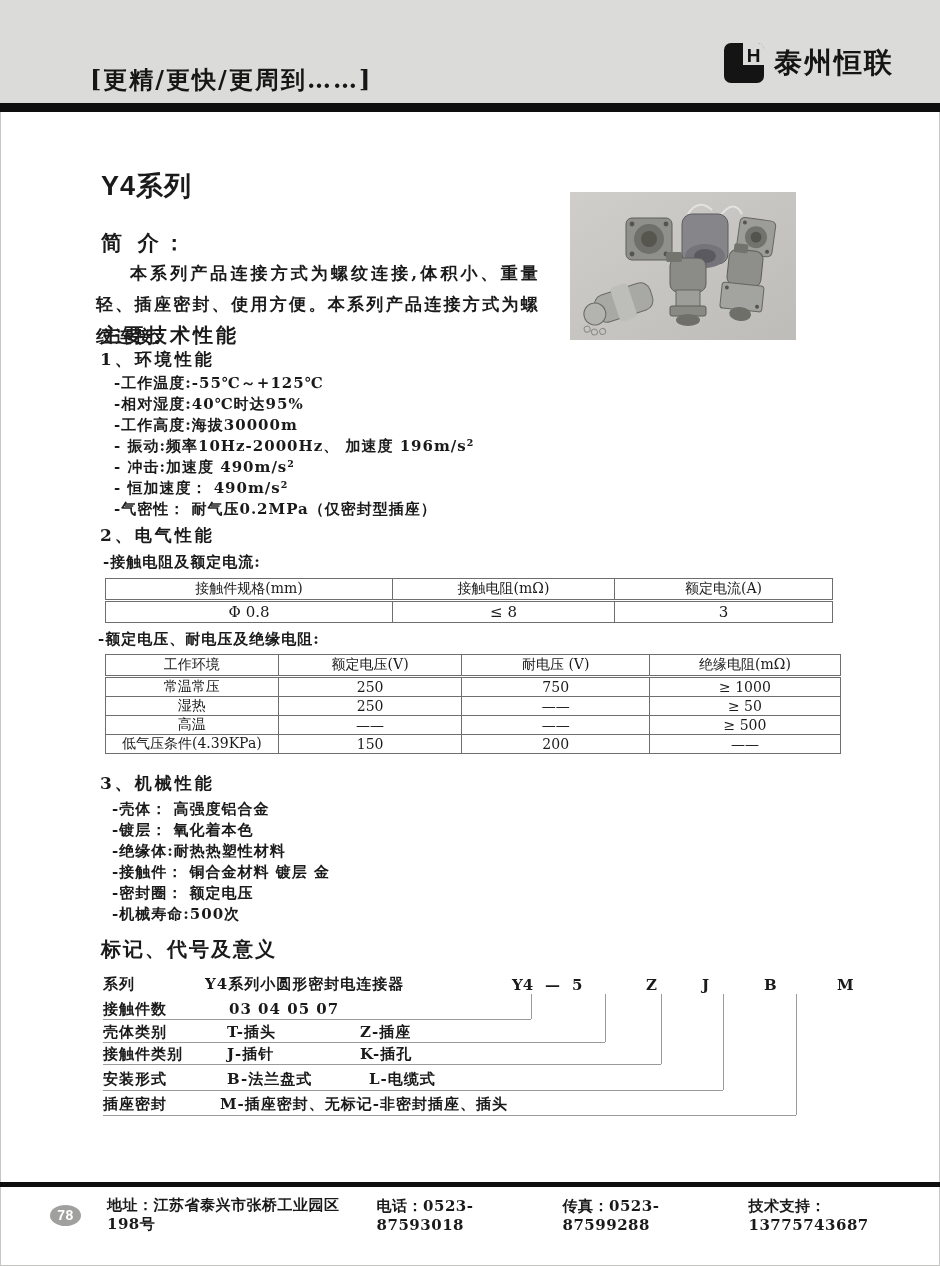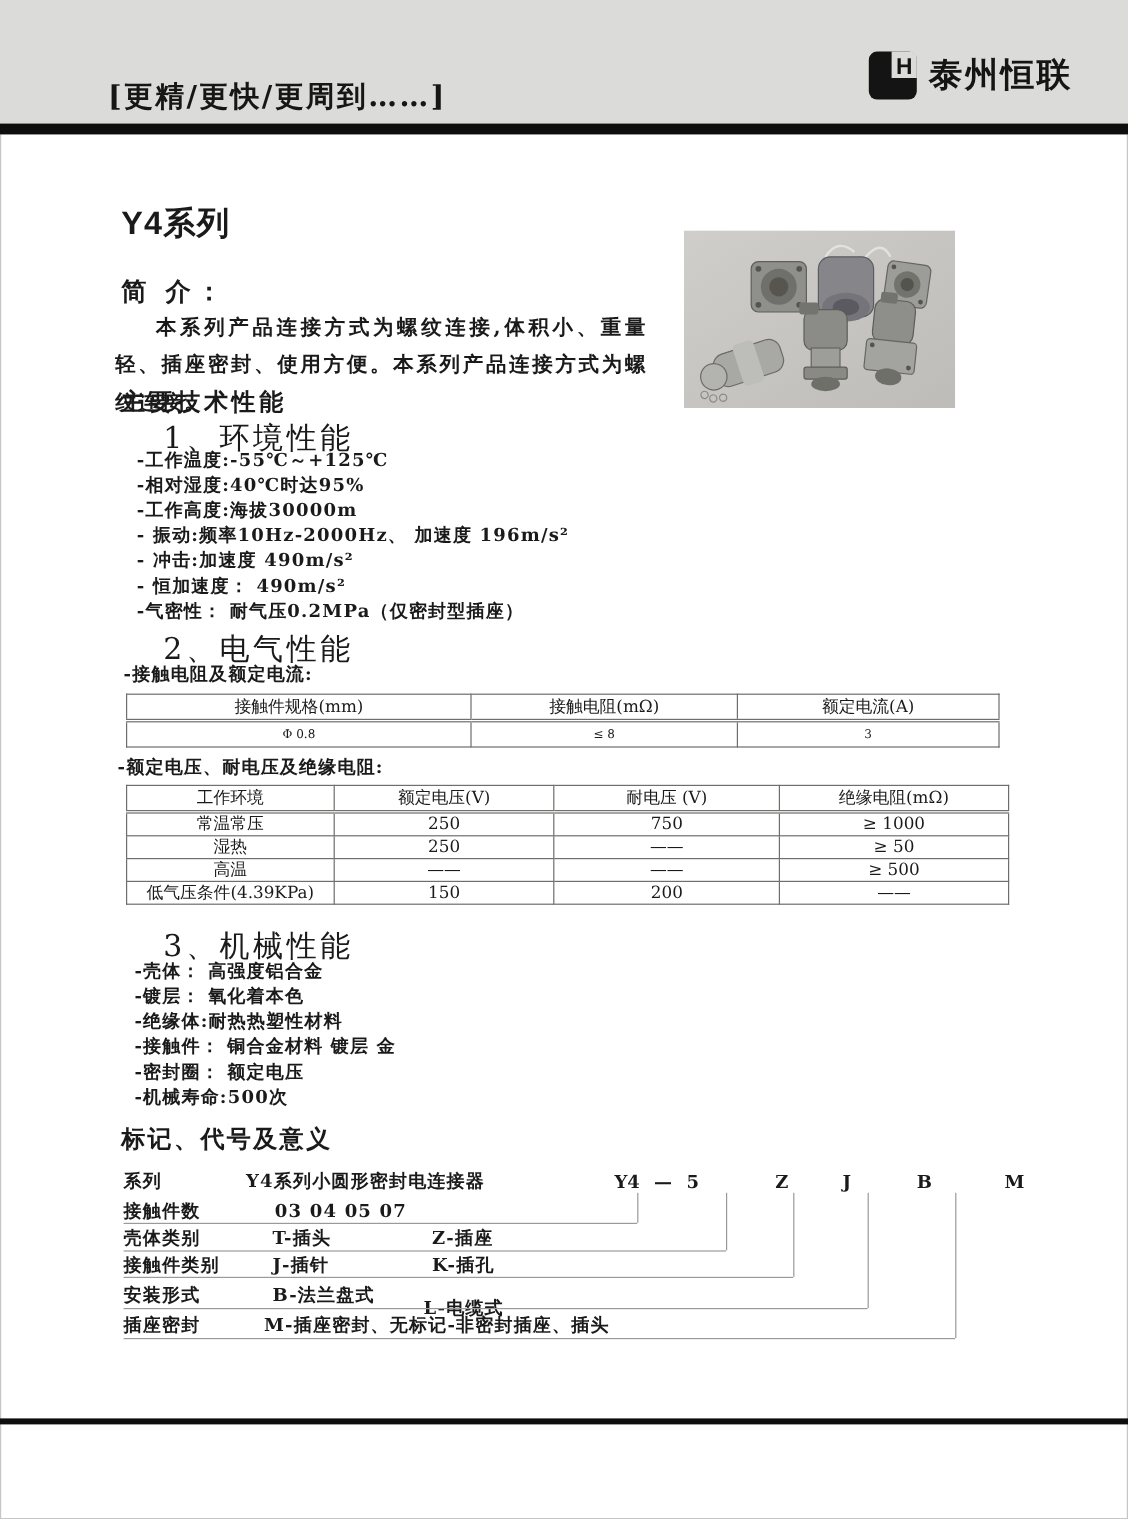--- a/index.html
+++ b/index.html
@@ -14,36 +14,36 @@
   .brand{position:absolute;right:46px;top:42px;display:flex;align-items:center;gap:9px;}
   .brand-name{font-family:"Liberation Sans","DejaVu Sans",sans-serif;font-size:28px;font-weight:800;letter-spacing:2px;color:#151515;}
 
   
   .series-title{left:101px;top:168px;font-family:"Liberation Sans","DejaVu Sans",sans-serif;font-size:27px;font-weight:800;letter-spacing:1px;}
   .h-sans{font-family:"Liberation Sans","DejaVu Sans",sans-serif;font-weight:800;}
   .intro-h{left:101px;top:229px;font-size:21px;letter-spacing:5px;}
   .intro-p{position:absolute;left:96px;top:258px;width:444px;font-size:17px;font-weight:600;
            letter-spacing:2.2px;line-height:1.85;text-align:justify;text-indent:2em;white-space:normal;}
   .tech-h{left:101px;top:322px;font-size:20px;letter-spacing:3px;}
-  .num-h{font-size:25px;font-weight:400;letter-spacing:3px;margin-left:36px;}
+  .num-h{font-size:17px;font-weight:700;letter-spacing:3px;}
 
   .list{position:absolute;font-size:15px;font-weight:600;letter-spacing:1px;}
   .list div{height:21px;line-height:21px;}
   .env-list{left:114px;top:373px;}
   .mech-list{left:112px;top:799px;}
 
   .cap{font-size:15px;font-weight:700;letter-spacing:1px;}
 
   
   table{border-collapse:collapse;table-layout:fixed;background:#fff;}
   .t1{position:absolute;left:105px;top:578px;width:728px;}
   .t2{position:absolute;left:105px;top:654px;width:736px;}
   th,td{border:1px solid #6e6e6c;font-weight:500;text-align:center;padding:0 2px;overflow:hidden;white-space:nowrap;}
   .t1 th,.t2 th{font-size:14px;height:20px;border-bottom:3px double #6e6e6c;}
-  .t1 td{font-size:10px;height:20px;}
+  .t1 td{font-size:15px;height:20px;}
   .t2 td{font-size:14px;height:16px;}
   table{border:1.5px solid #3d3d3b;}
 
   
   .diag{position:absolute;left:103px;top:972px;width:742px;height:158px;font-size:15px;font-weight:600;}
   .diag .lbl{position:absolute;left:0;letter-spacing:1px;white-space:nowrap;text-align:right;}
   .diag .val{position:absolute;white-space:nowrap;letter-spacing:1px;}
   .diag .code{position:absolute;top:4px;white-space:nowrap;font-weight:600;margin-left:46px;}
   .dl{position:absolute;left:0;border-top:1px solid #9a9a98;height:0;}
   .vl{position:absolute;width:1px;background:#9a9a98;}
@@ -254,33 +254,40 @@
     <span class="lbl" style="top:51px;">壳体类别</span>
     <span class="val" style="left:124px;top:51px;">T-插头</span>
     <span class="val" style="left:257px;top:51px;">Z-插座</span>
 
     <span class="lbl" style="top:73px;">接触件类别</span>
     <span class="val" style="left:124px;top:73px;">J-插针</span>
     <span class="val" style="left:257px;top:73px;">K-插孔</span>
 
     <span class="lbl" style="top:98px;">安装形式</span>
     <span class="val" style="left:124px;top:98px;">B-法兰盘式</span>
-    <span class="val" style="left:250px;top:98px;margin-top:11px;">L-电缆式</span>
+    <span class="val" style="left:266px;top:98px;">L-电缆式</span>
 
     <span class="lbl" style="top:123px;">插座密封</span>
     <span class="val" style="left:117px;top:123px;">M-插座密封、无标记-非密封插座、插头</span>
 
     <div class="dl" style="top:47px;width:428px;"></div>
     <div class="dl" style="top:70px;width:502px;"></div>
     <div class="dl" style="top:92px;width:558px;"></div>
     <div class="dl" style="top:118px;width:620px;"></div>
     <div class="dl" style="top:143px;width:693px;"></div>
 
     <div class="vl" style="left:428px;top:22px;height:25px;"></div>
     <div class="vl" style="left:502px;top:22px;height:48px;"></div>
     <div class="vl" style="left:558px;top:22px;height:70px;"></div>
     <div class="vl" style="left:620px;top:22px;height:96px;"></div>
     <div class="vl" style="left:693px;top:22px;height:121px;"></div>
   </div>
 
   <div class="fbar"></div>
+  <div class="footer">
+    <span class="badge">78</span>
+    <span>地址：江苏省泰兴市张桥工业园区198号</span>
+    <span>电话：0523-87593018</span>
+    <span>传真：0523-87599288</span>
+    <span>技术支持：13775743687</span>
+  </div>
 
 </div>
 
 </body></html>

